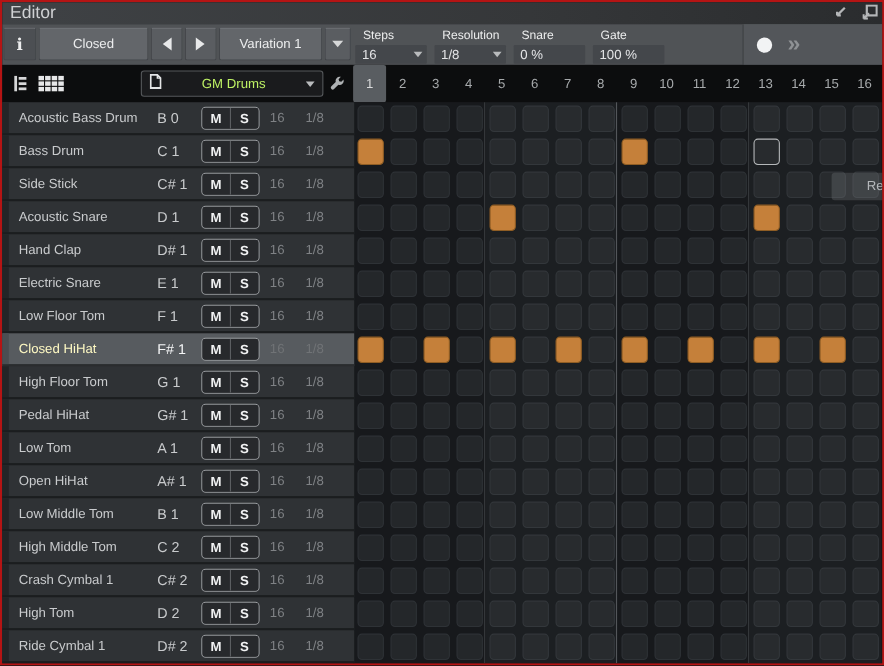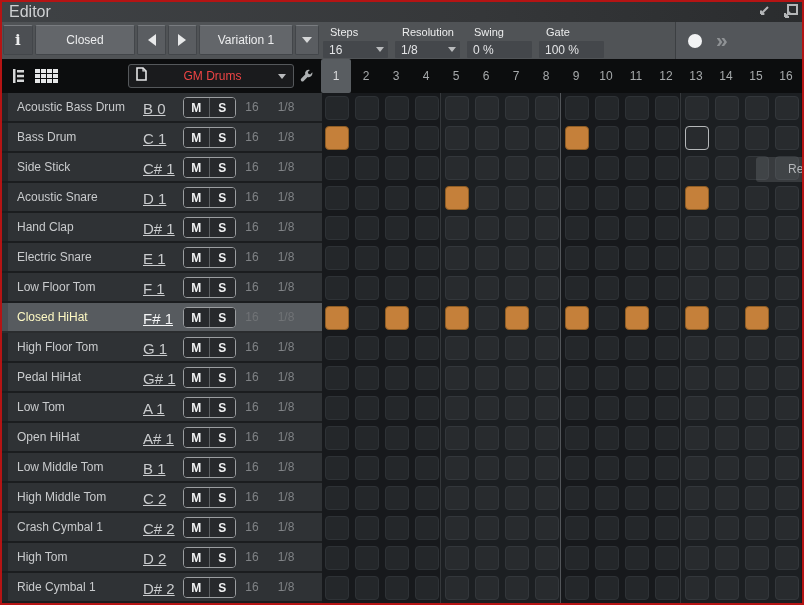--- a/index.html
+++ b/index.html
@@ -65,21 +65,21 @@
   }
   .lane-mode-icon{ position:absolute; left:10px; top:9px; }
   .matrix-icon{ position:absolute; left:33px; top:10px; display:grid; grid-template-columns:repeat(4,5px); grid-auto-rows:4px; gap:1px; }
   .matrix-icon i{ background:#e6e7e8; display:block; }
   .kit-select{
     position:absolute; left:126px; top:5px; width:166px; height:24px;
     background:#1a1b1d; border:1px solid #55585b; border-radius:3px;
     display:flex; align-items:center;
   }
   .kit-select .doc{ margin-left:7px; }
-  .kit-label{ flex:1; text-align:center; color:#ef4444; font-size:12px; }
+  .kit-label{ flex:1; text-align:center; color:#bef264; font-size:12px; }
   .kit-select .tri-down.small{ margin-right:7px; }
   .wrench{ position:absolute; left:297px; top:9px; }
   .steps-header{ position:absolute; left:319px; top:0; height:34px; display:flex; }
   .step-num{
     width:30px; height:34px; display:flex; align-items:center; justify-content:center;
     color:#a6a9ab; font-size:12px;
   }
   .step-num.current{ background:#595d61; color:#dadbdc; border-radius:2px; }
 
   
@@ -92,21 +92,21 @@
   .lane-row{ position:relative; display:flex; height:30px; }
   .lane-info{
     position:relative; width:347px; height:30px; background:#2f3235;
     border-bottom:2px solid #1b1d1f; cursor:default;
   }
   .lane-row.selected .lane-info{ background:#575b5f; border-bottom-color:#2a2c2e; }
   .lane-grip{ position:absolute; left:0; top:0; bottom:0; width:6px; background:#232527; }
   .lane-row.selected .lane-grip{ background:#4a4e52; }
   .lane-name{ position:absolute; left:15px; top:7px; font-size:12px; color:#c9cbcd; white-space:nowrap; }
   .lane-row.selected .lane-name{ color:#fef9c3; }
-  .lane-note{ position:absolute; left:141px; top:7px; font-size:15px; color:#c9cbcd; white-space:nowrap;text-decoration:underline; }
+  .lane-note{ position:absolute; left:141px; top:7px; font-size:13px; color:#c9cbcd; white-space:nowrap; }
   .lane-row.selected .lane-note{ color:#f4f5f6; }
   .ms{
     position:absolute; left:181px; top:4px; width:53px; height:21px;
     border:1px solid #9b9ea1; border-radius:4px; display:flex; overflow:hidden; background:#27292c;
   }
   .ms button{
     width:50%; border:none; background:#27292c; color:#f0f1f2; font-size:12px; font-weight:bold;
     font-family:"Liberation Sans",sans-serif; padding:0; cursor:pointer;
   }
   .ms button:first-child{ border-right:1px solid #5b5e61; }
@@ -175,21 +175,21 @@
           </div>
         </div>
         <div class="param">
           <div class="p-label">Resolution</div>
           <div class="p-field">
             <span>1/8</span>
             <span class="tri-down small"></span>
           </div>
         </div>
         <div class="param">
-          <div class="p-label">Swing</div>
+          <div class="p-label">Snare</div>
           <div class="p-field">
             <span>0 %</span>
           </div>
         </div>
         <div class="param">
           <div class="p-label">Gate</div>
           <div class="p-field">
             <span>100 %</span>
           </div>
         </div>

